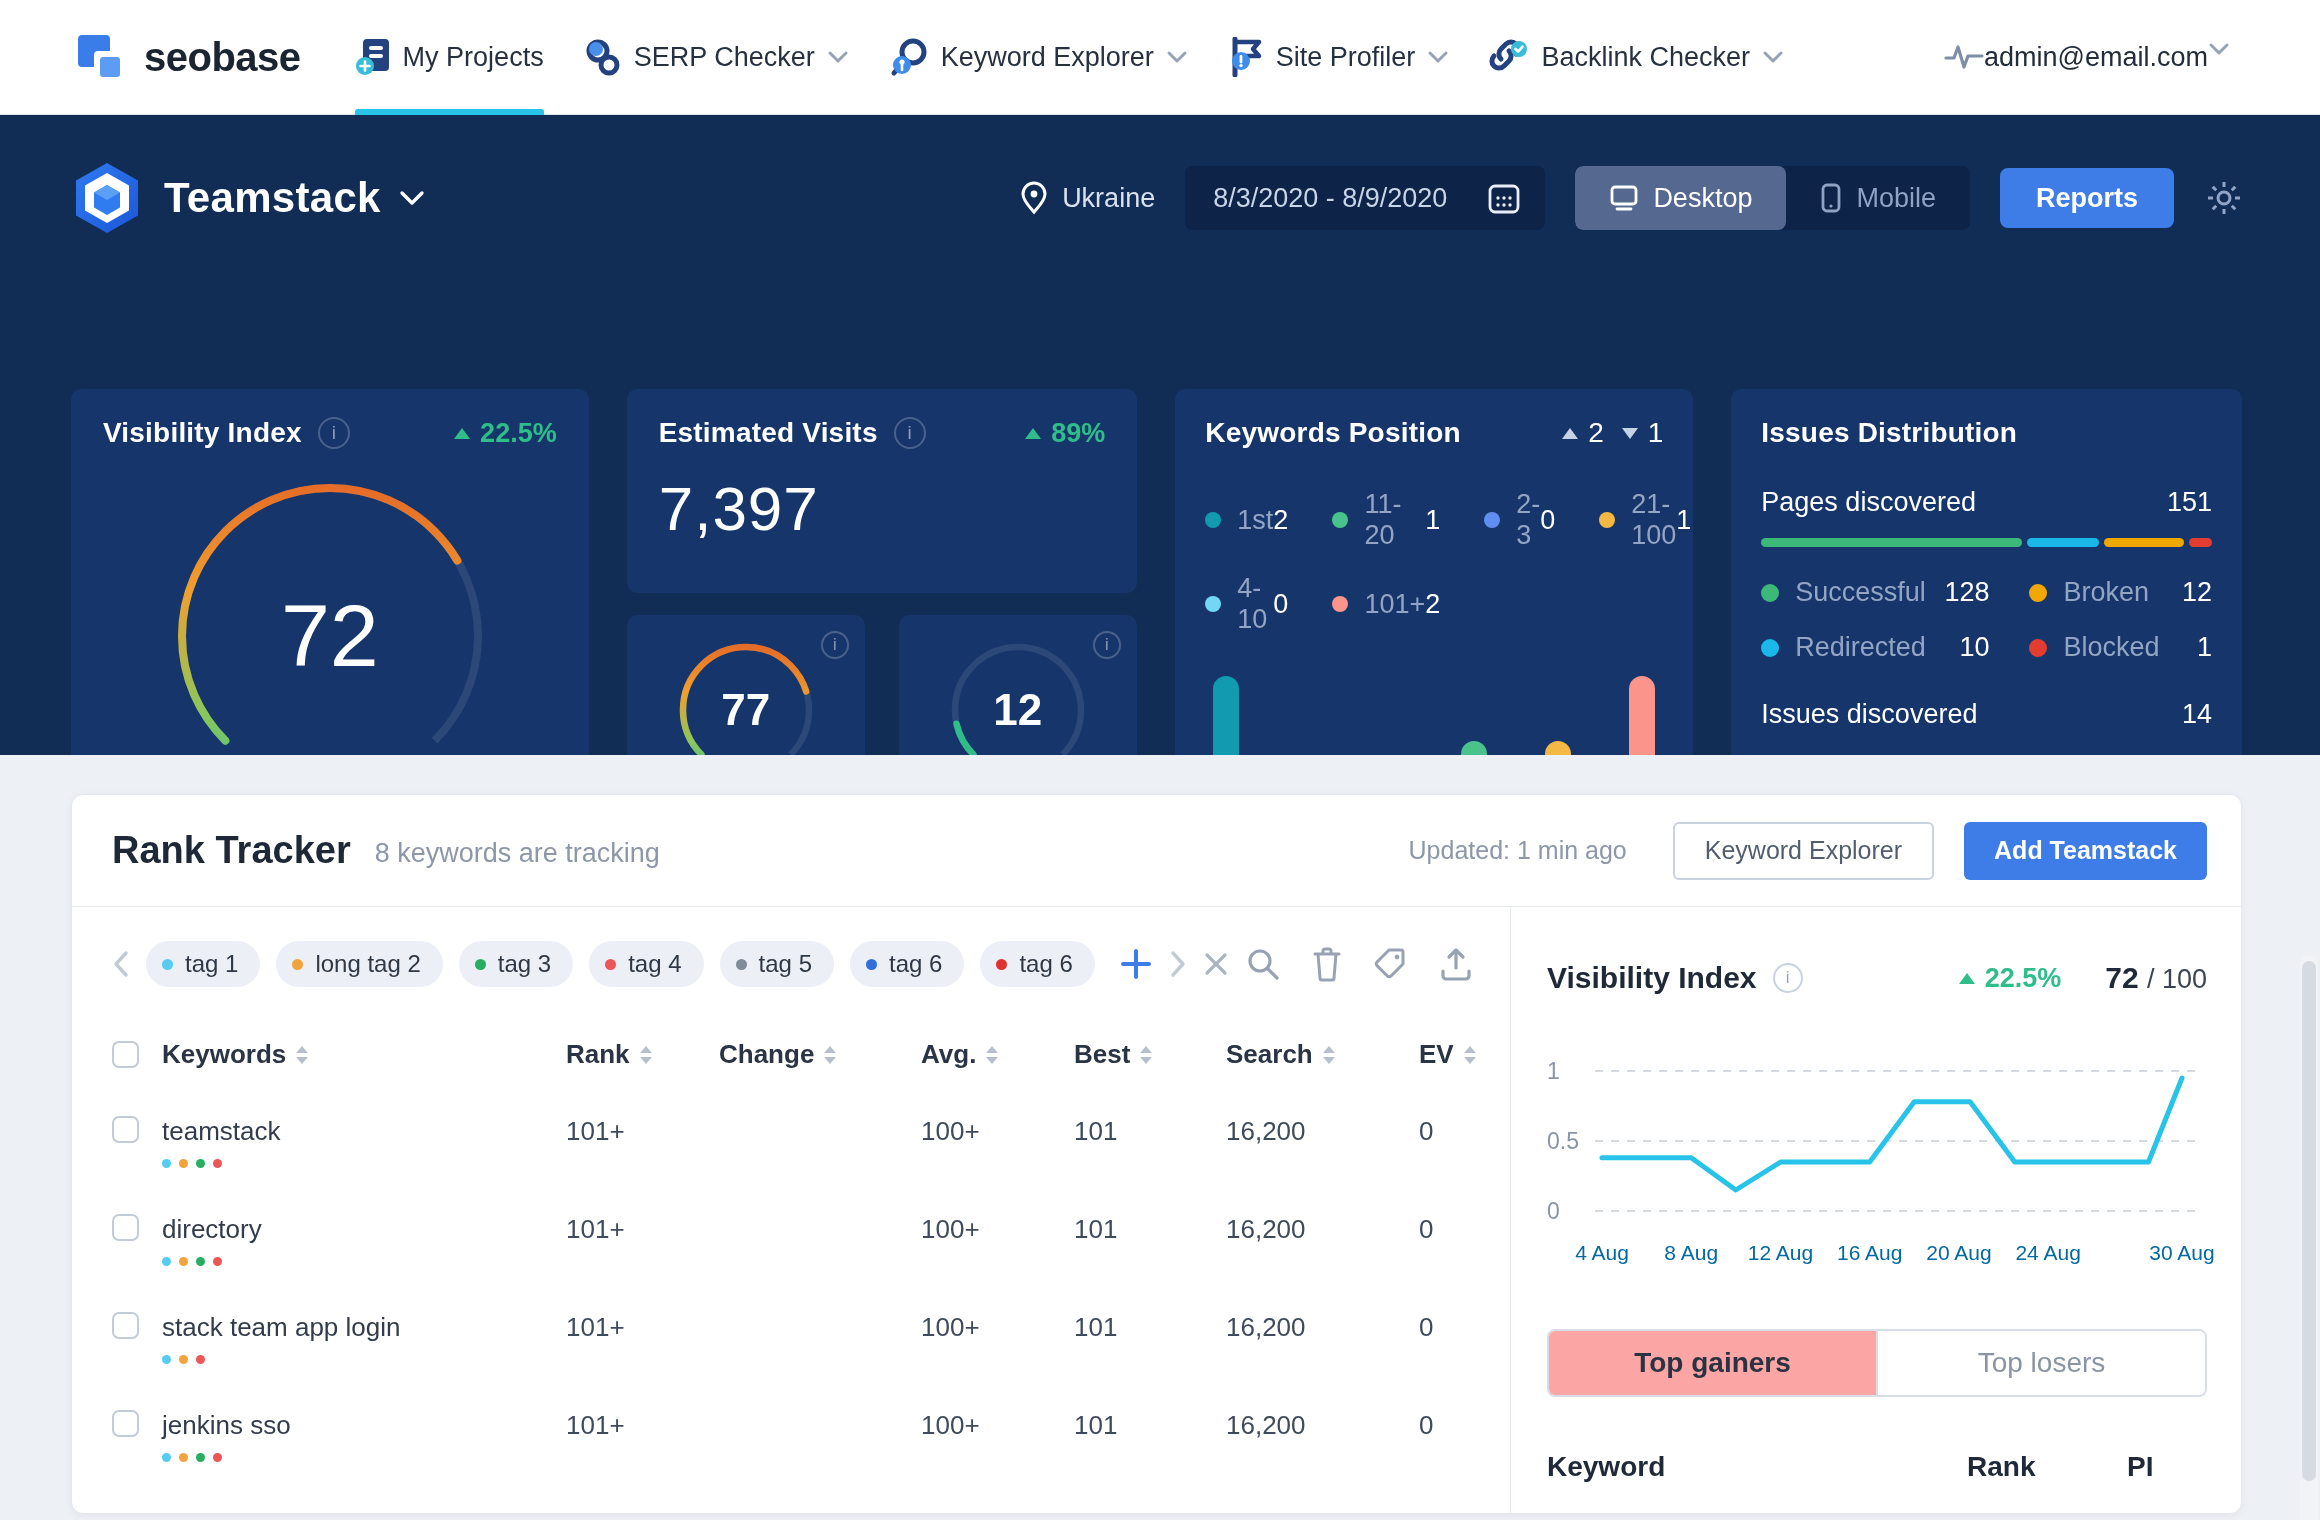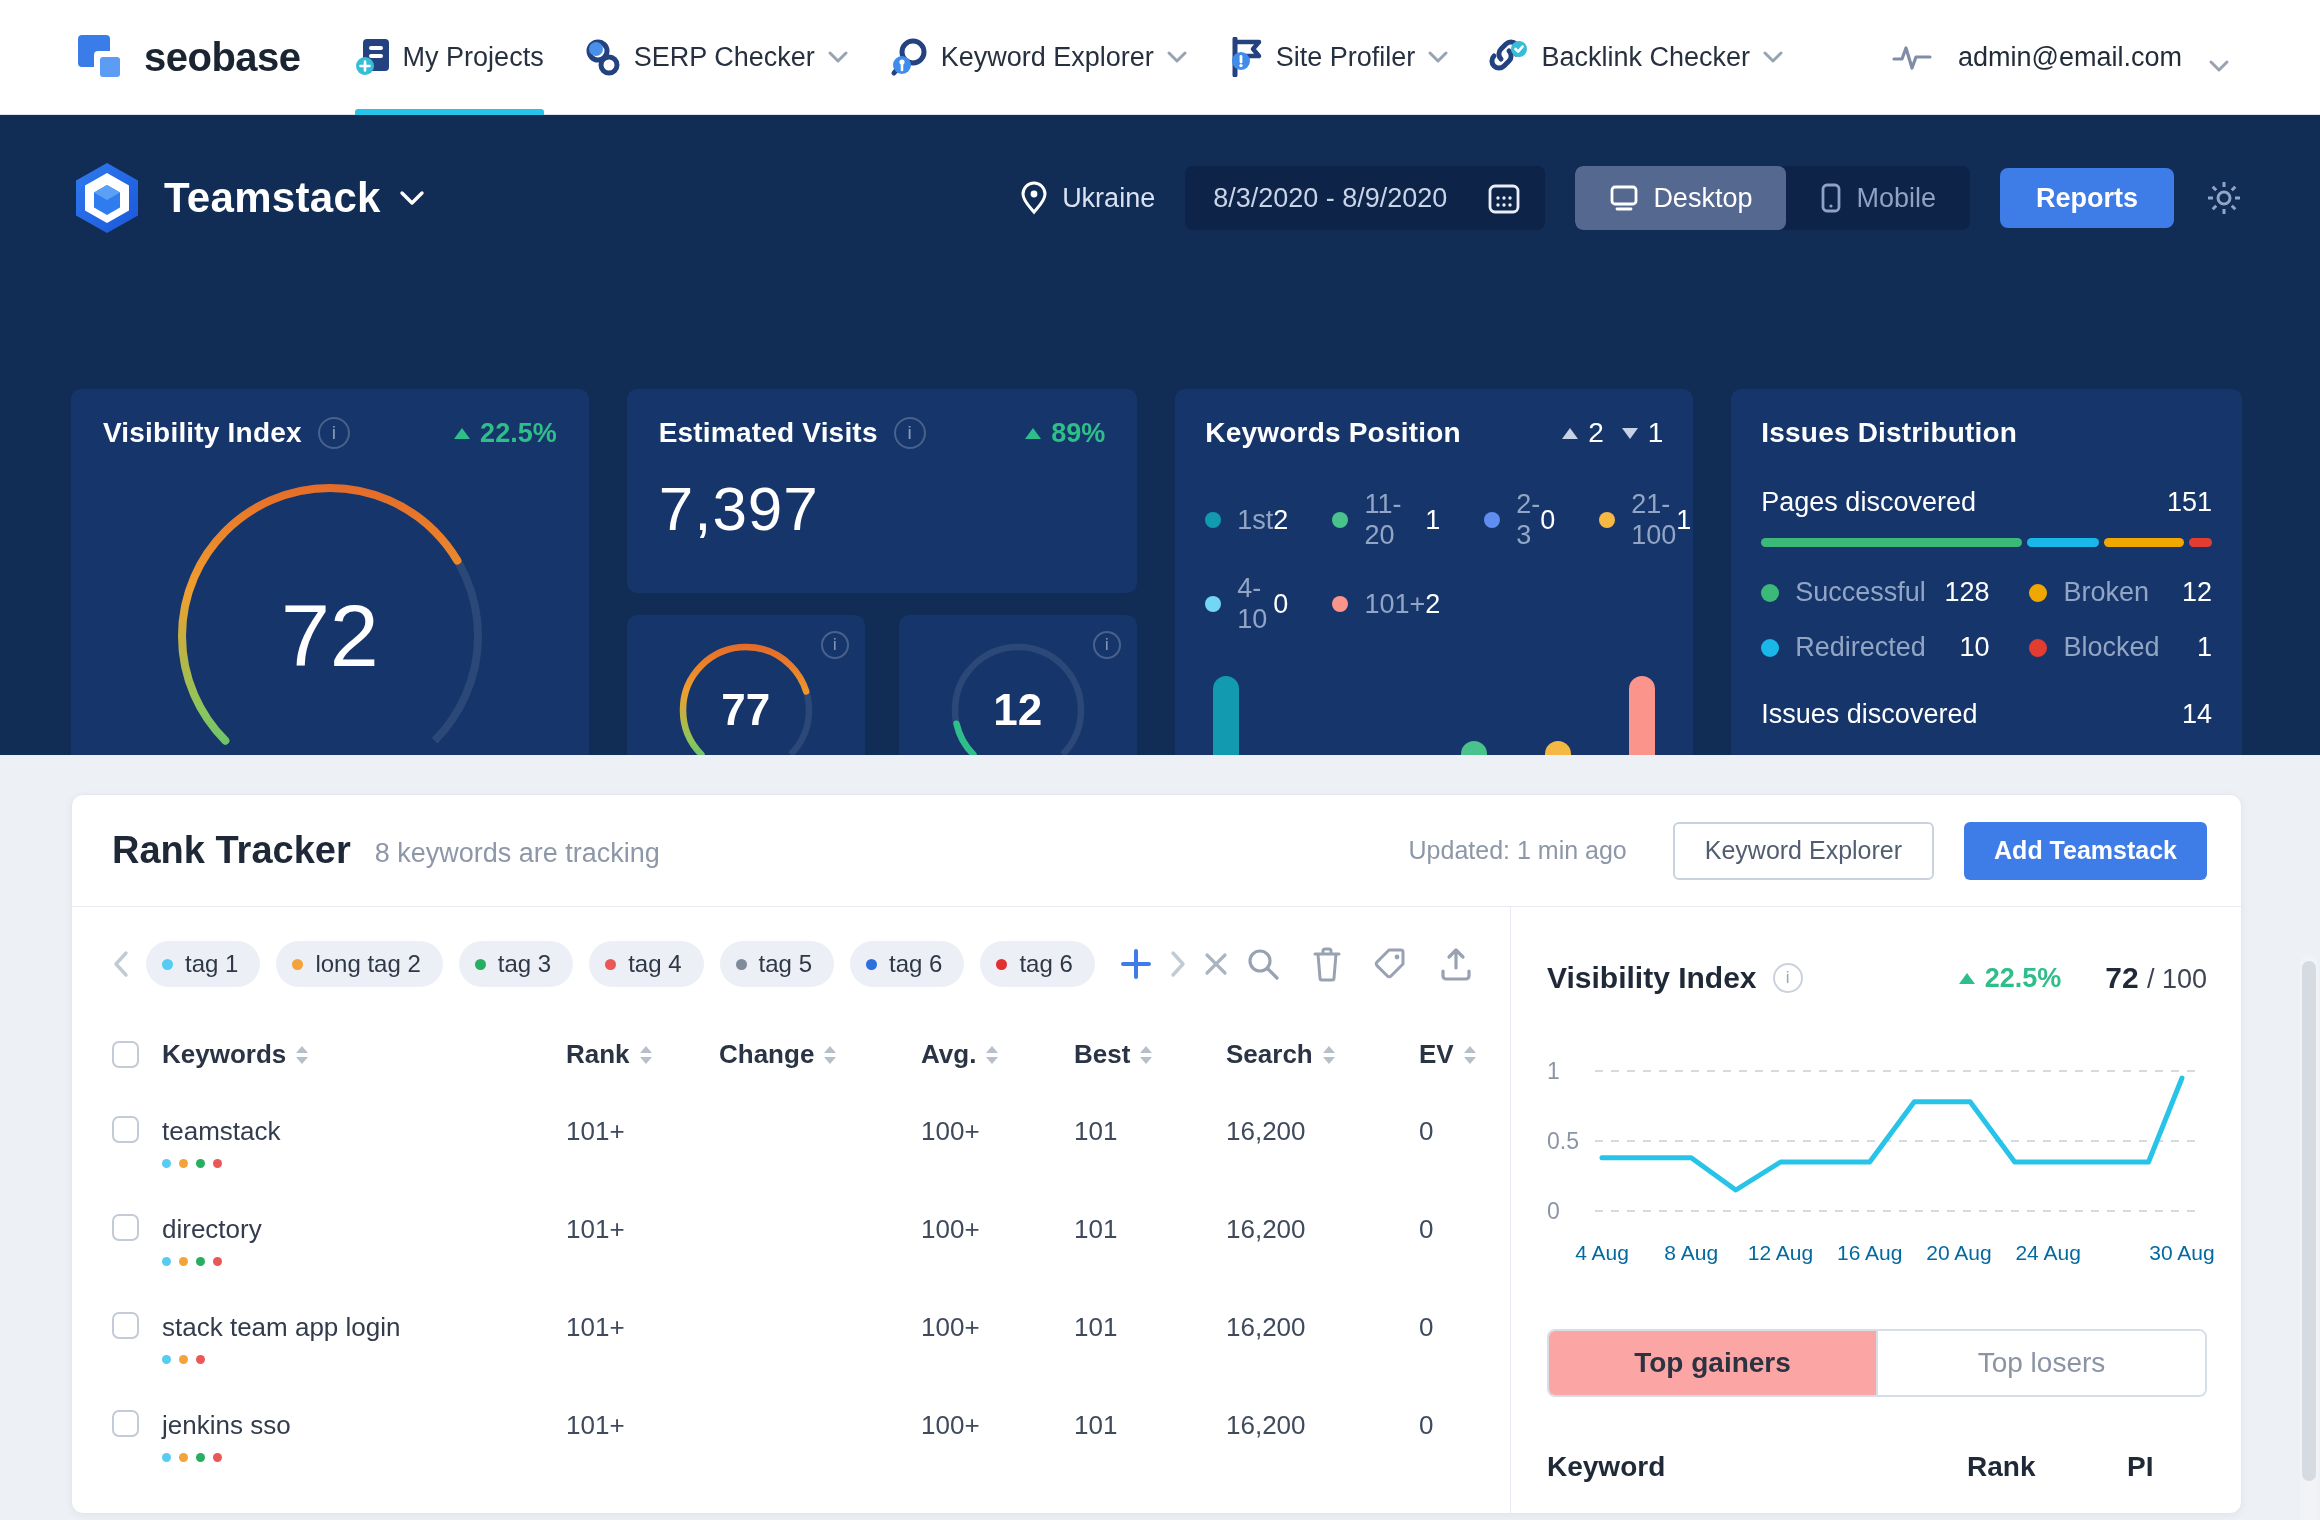--- a/index.html
+++ b/index.html
@@ -9,21 +9,21 @@
 
   
   .nav { position:absolute; top:0; left:0; width:100%; height:115px; background:#fff; display:flex; align-items:center; padding:0 90px 0 74px; border-bottom:1px solid #dfe3e9; z-index:5; }
   .brand { display:flex; align-items:center; gap:18px; margin-right:54px; }
   .brand-word { font-size:40px; font-weight:700; color:#1b2431; letter-spacing:-0.5px; }
   .nav-items { display:flex; align-items:center; gap:40px; }
   .nav-item { position:relative; height:115px; display:flex; align-items:center; gap:12px; cursor:pointer; }
   .nav-item .lbl { font-size:27px; color:#26303f; font-weight:500; }
   .nav-item.active::after { content:""; position:absolute; left:0; right:0; bottom:0; height:6px; background:#27c3e8; border-radius:3px 3px 0 0; }
   .caret { width:22px; height:14px; }
-  .nav-right { margin-left:auto; display:flex; align-items:flex-end; gap:26px; }
+  .nav-right { margin-left:auto; display:flex; align-items:flex-start; }
   .email { font-size:27px; color:#222c3a; }
 
   
   .hero { position:absolute; top:115px; left:0; width:100%; height:669px; background:#112c55; }
   .project-row { display:flex; align-items:center; padding:46px 76px 0 72px; }
   .project-title { font-size:42px; font-weight:700; color:#fff; margin:0 18px 0 22px; letter-spacing:.3px; }
   .hero-right { margin-left:auto; display:flex; align-items:center; gap:30px; }
   .loc { display:flex; align-items:center; gap:14px; font-size:27px; color:#d9e2f2; }
   .datebox { display:flex; align-items:center; gap:40px; background:#0d2347; border-radius:8px; height:64px; padding:0 24px 0 28px; color:#c8d4e8; font-size:27px; cursor:pointer; }
   .toggle { display:flex; background:#0d2347; border-radius:8px; overflow:hidden; height:64px; }

